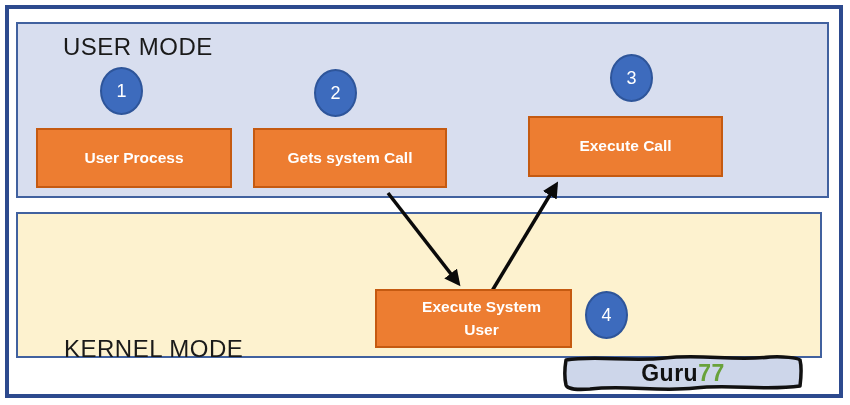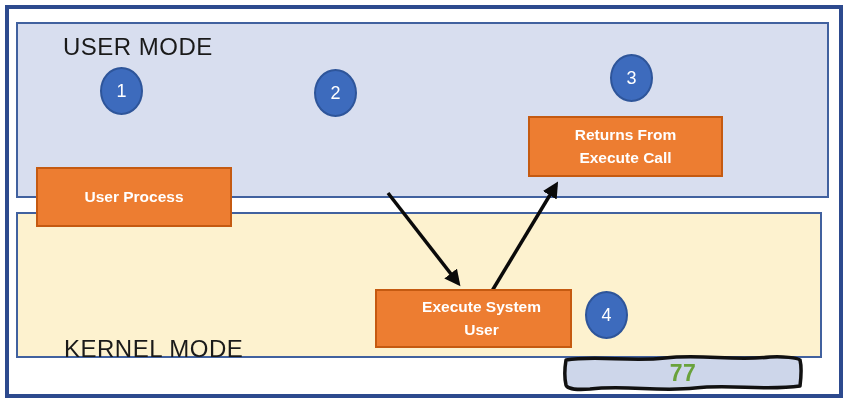--- a/index.html
+++ b/index.html
@@ -59,21 +59,21 @@
     display: flex;
     flex-direction: column;
     align-items: center;
     justify-content: center;
     text-align: center;
     color: #ffffff;
     font-weight: bold;
     font-size: 15.5px;
     line-height: 1.45;
   }
-  .box-1 { left: 36px;  top: 128px; width: 196px; height: 60px; margin-top: 39px; }
+  .box-1 { left: 36px;  top: 128px; width: 196px; height: 60px; }
   .box-2 { left: 253px; top: 128px; width: 194px; height: 60px; }
   .box-3 { left: 528px; top: 116px; width: 195px; height: 61px; }
   .box-4 { left: 375px; top: 289px; width: 197px; height: 59px; z-index: 3; padding-left: 16px; }
 
   
   .badge {
     position: absolute;
     width: 43px; height: 48px;
     box-sizing: border-box;
     background: #3D6BBD;
@@ -148,41 +148,44 @@
   <div class="badge badge-1">
     <span>1</span>
   </div>
   <div class="process-box box-1">
     <span>User Process</span>
   </div>
 
   <div class="badge badge-2">
     <span>2</span>
   </div>
+  <div class="process-box box-2">
+    <span>Gets system Call</span>
+  </div>
 
   <div class="badge badge-3">
     <span>3</span>
   </div>
   <div class="process-box box-3">
-    <span>Returns From</span>
     <span>Execute Call</span>
   </div>
 
   <div class="badge badge-4">
     <span>4</span>
   </div>
   <div class="process-box box-4">
     <span>Execute System</span>
     <span>User</span>
   </div>
 
   <div class="watermark">
     <svg width="246" height="43" viewBox="0 0 246 43" xmlns="http://www.w3.org/2000/svg">
       <path d="M6,8 C 35,3 70,10 105,6 C 140,2 175,9 210,5 C 222,4 238,6 240,8
                C 242,16 241,26 240,34 C 205,39 170,32 135,36 C 100,40 65,33 30,37
                C 18,38 7,37 6,33 C 4,24 5,14 6,8 Z" fill="#CDD6EA" stroke="#111111" stroke-width="3.5" stroke-linejoin="round"></path>
     </svg>
     <div class="watermark-text">
+      <span>Guru</span>
         <span class="watermark-number">77</span>
     </div>
   </div>
 
 </div>
 
 </body></html>

